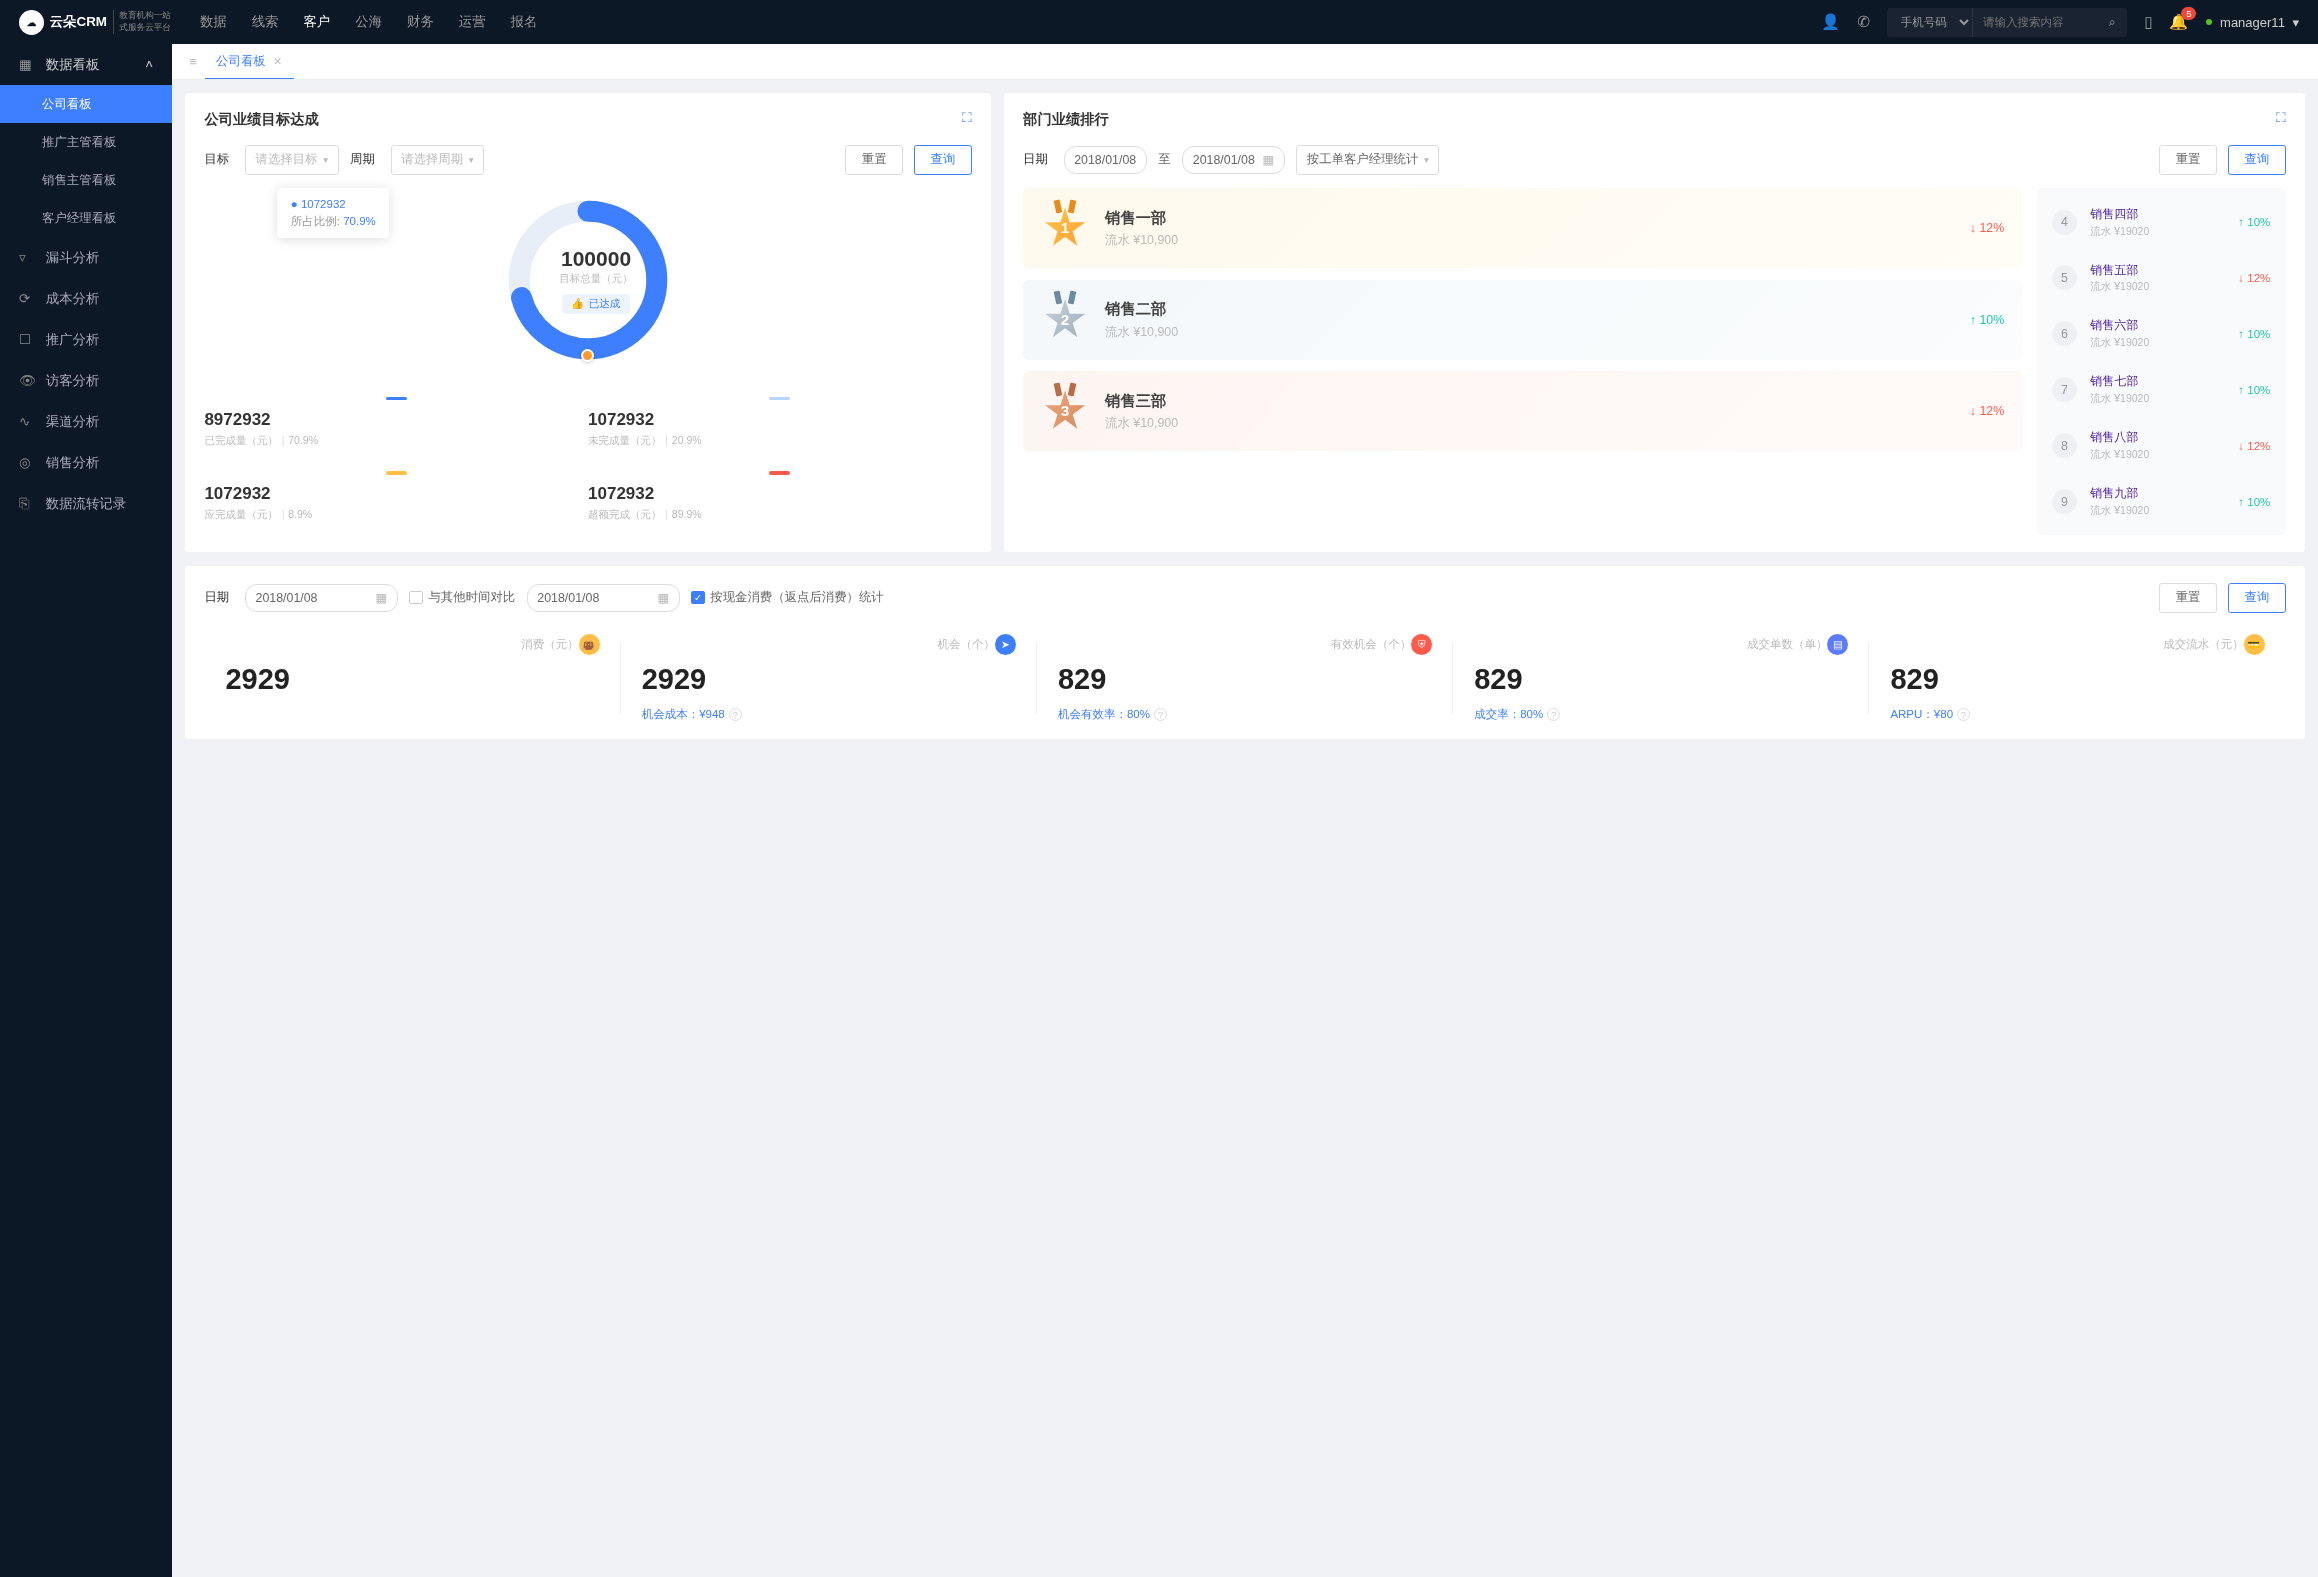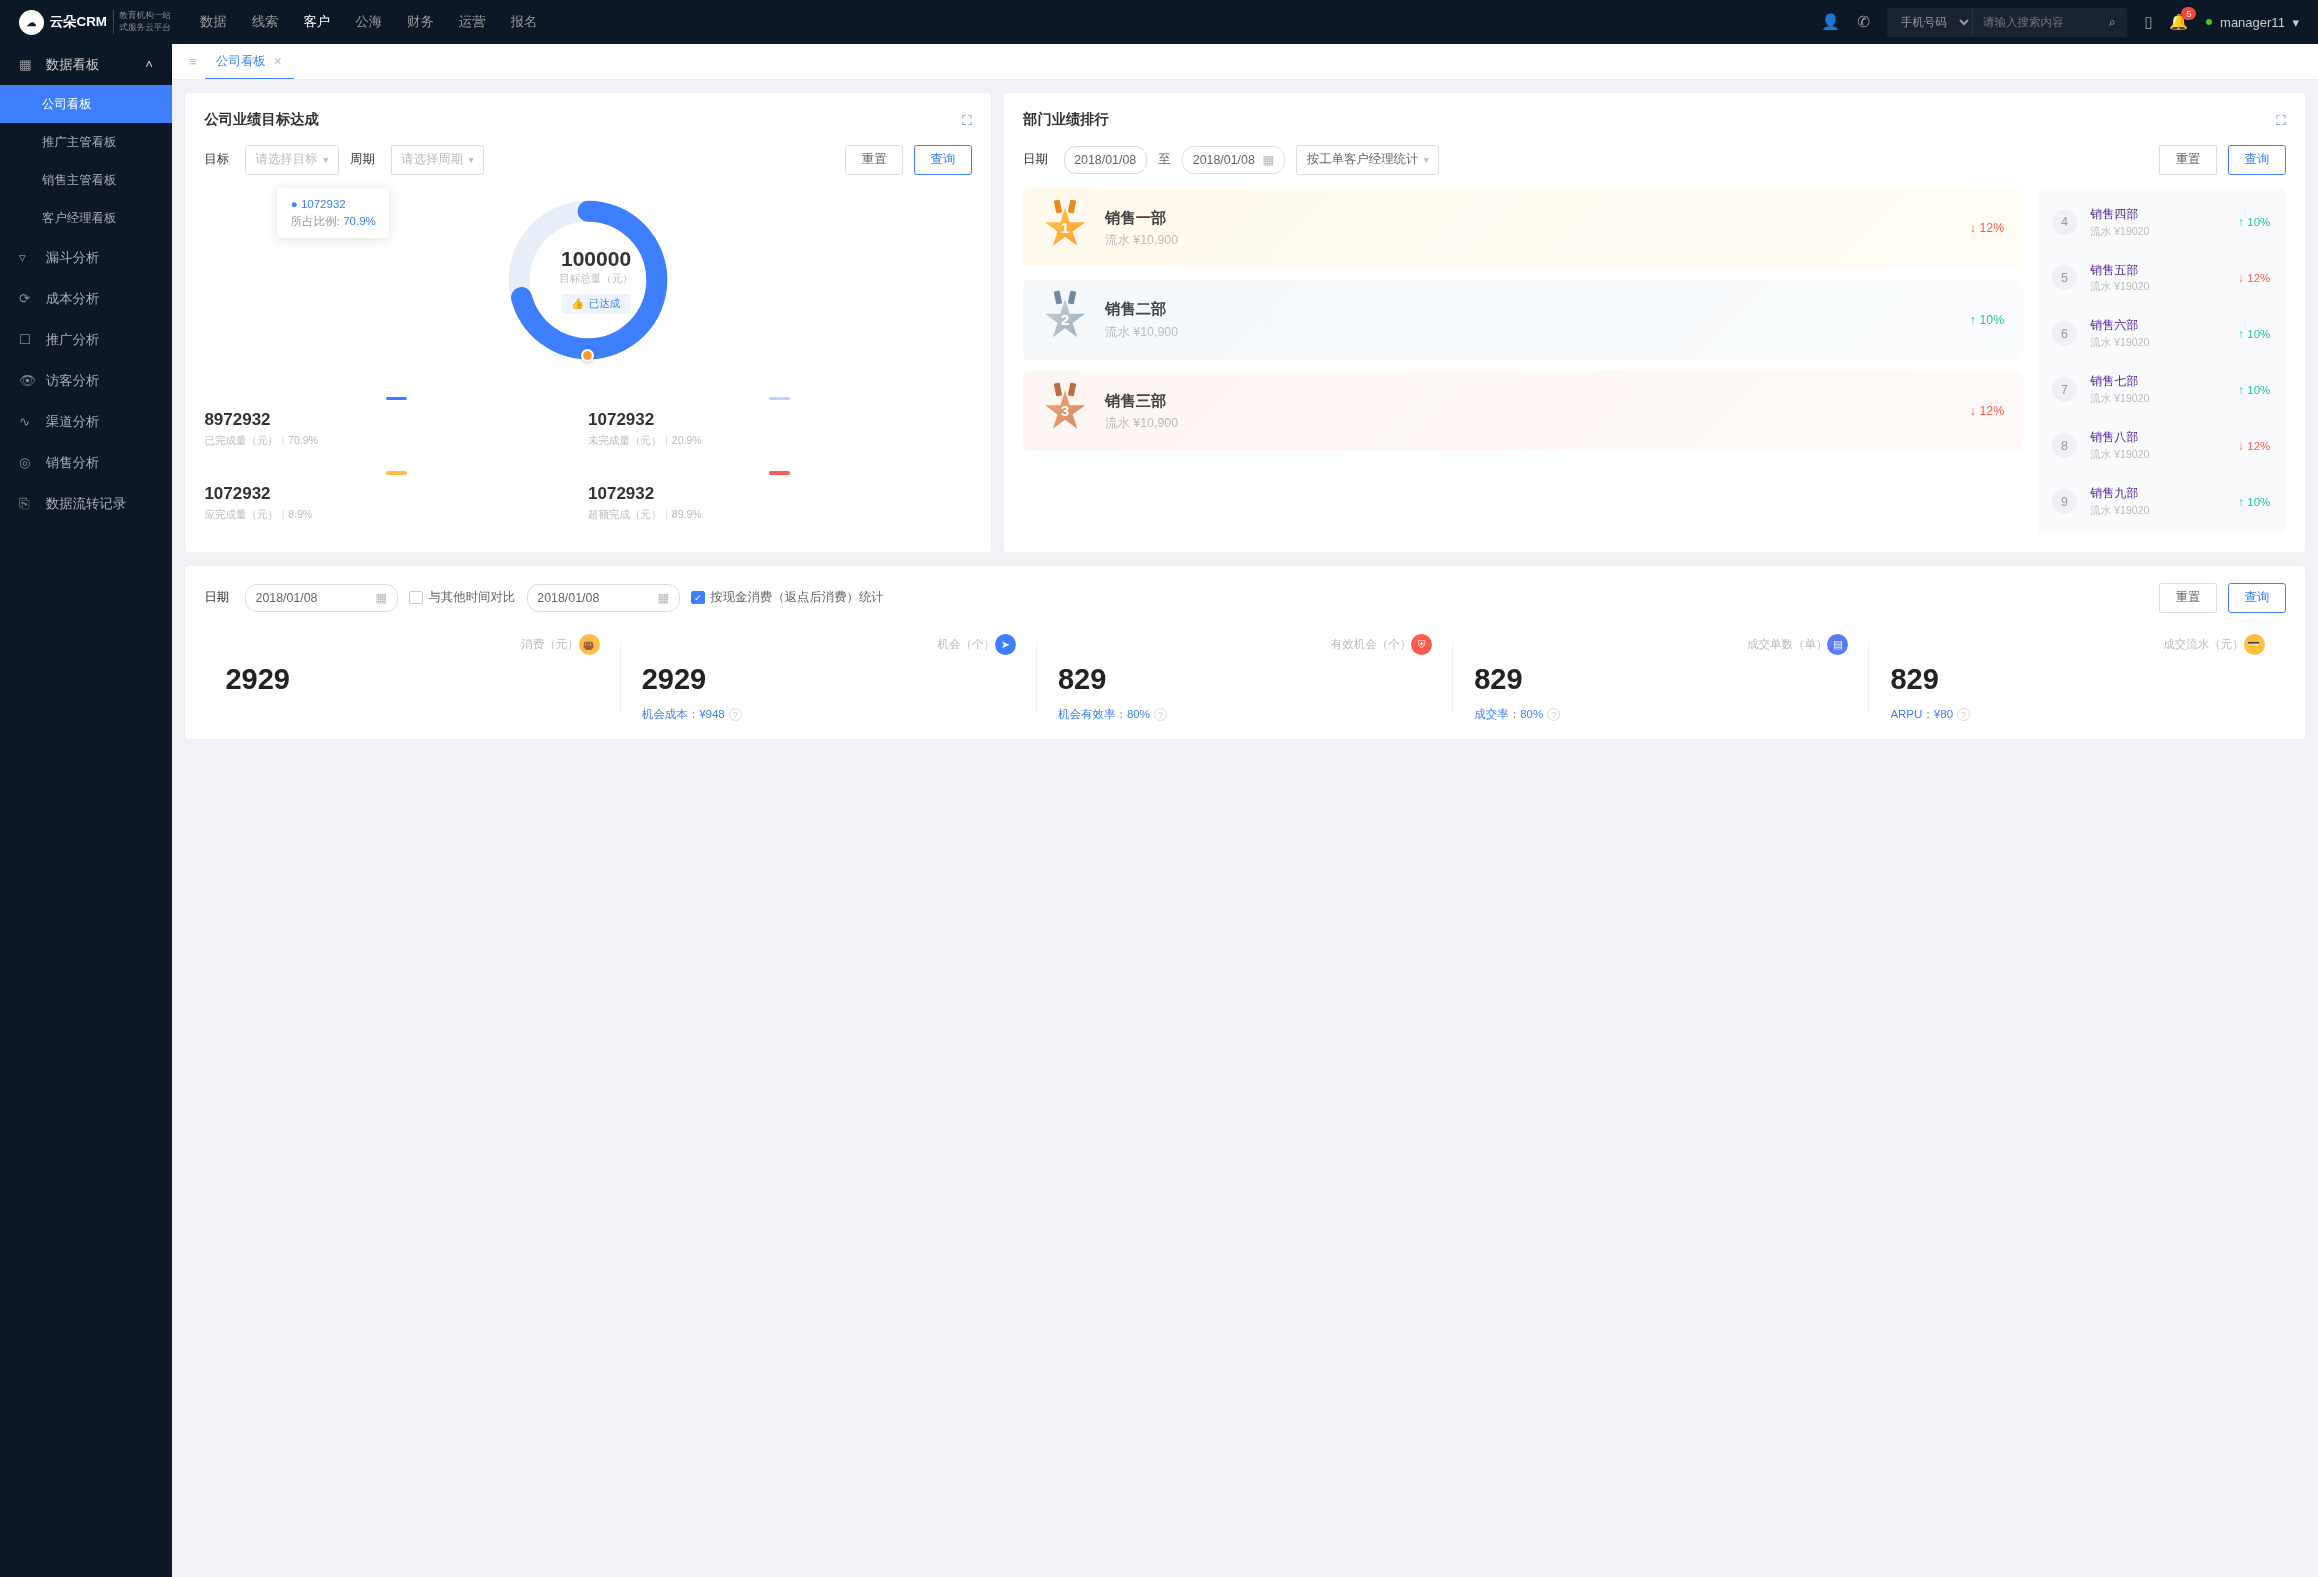--- a/index.html
+++ b/index.html
@@ -33,21 +33,21 @@
 .side-single .sicon{width:15.3px;color:#888}
 .main{flex:1;background:#f0f2f5;display:flex;flex-direction:column}
 .tabbar{height:36px;background:#fff;display:flex;align-items:center;padding:0 9.6px;border-bottom:1px solid #eee}
 .tabbar .collapse{color:#bbb;font-size:13.4px;padding:0 7.6px;cursor:pointer}
 .tab{display:flex;align-items:center;padding:0 11.5px;height:100%;font-size:12.4px;color:#666;border-bottom:1.9px solid transparent;cursor:pointer}
 .tab.active{color:#3d7fff;border-bottom-color:#3d7fff}
 .tab .x{margin-left:7.6px;color:#bbb;font-size:10.5px}
 .content{padding:13.4px;display:flex;flex-direction:column;gap:13.4px}
 .row{display:flex;gap:13.4px}
 .panel{background:#fff;border-radius:3.8px;padding:17px 19px;flex:1}
-.panel-hd{display:flex;align-items:flex-end;justify-content:space-between;margin-bottom:15.3px}
+.panel-hd{display:flex;align-items:flex-start;justify-content:space-between;margin-bottom:15.3px}
 .panel-title{font-size:14.3px;font-weight:600;color:#333}
 .expand{color:#3d7fff;font-size:13.4px;cursor:pointer}
 .filterbar{display:flex;align-items:center;gap:11.5px;margin-bottom:13.4px;font-size:12.4px;color:#666}
 .flabel{color:#333;min-width:29px}
 .fsel{border:1px solid #ddd;border-radius:2.9px;padding:5.7px 9.6px;color:#bbb;background:#fff;display:flex;align-items:center;gap:5.7px;cursor:pointer;min-width:88px;justify-content:space-between}
 .fsel .caret{color:#bbb;font-size:9.6px}
 .fdate{border:1px solid #ddd;border-radius:12px;padding:5.7px 9.6px;color:#666;display:flex;align-items:center;gap:7.6px;cursor:pointer}
 .fdate .cal{color:#bbb}
 .btn{border:1px solid #ddd;background:#fff;padding:5.7px 15.3px;border-radius:2.9px;color:#666;cursor:pointer;font-size:12.4px}
 .btn.primary{border-color:#3d7fff;color:#3d7fff}

